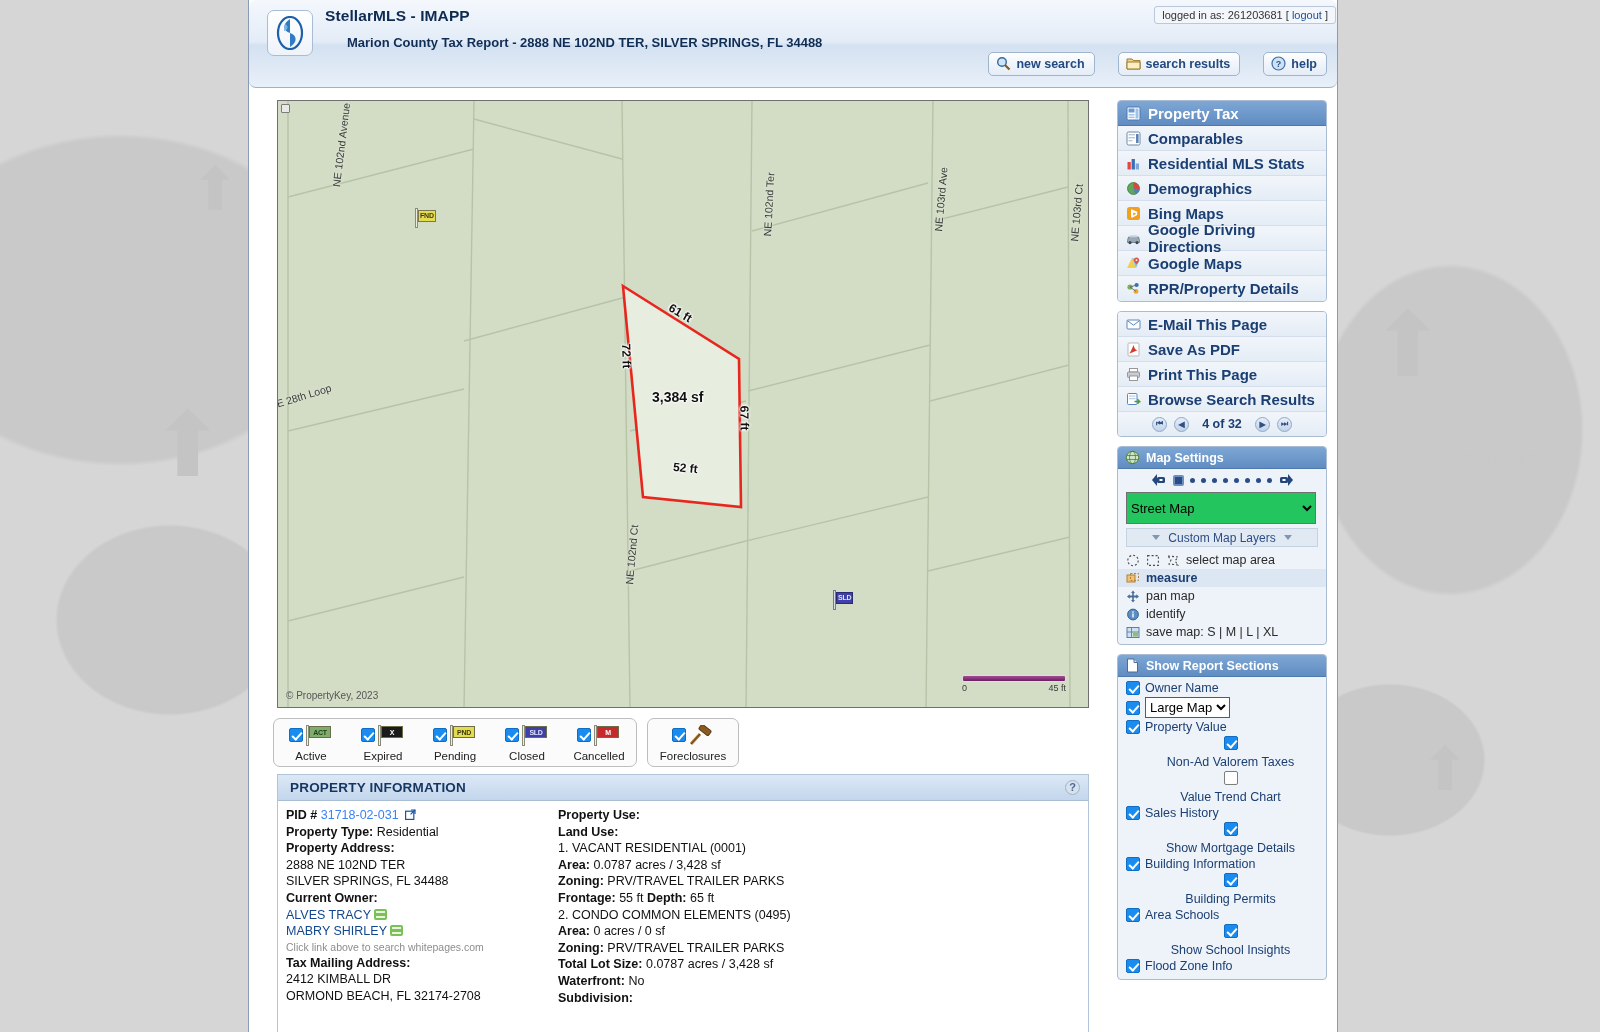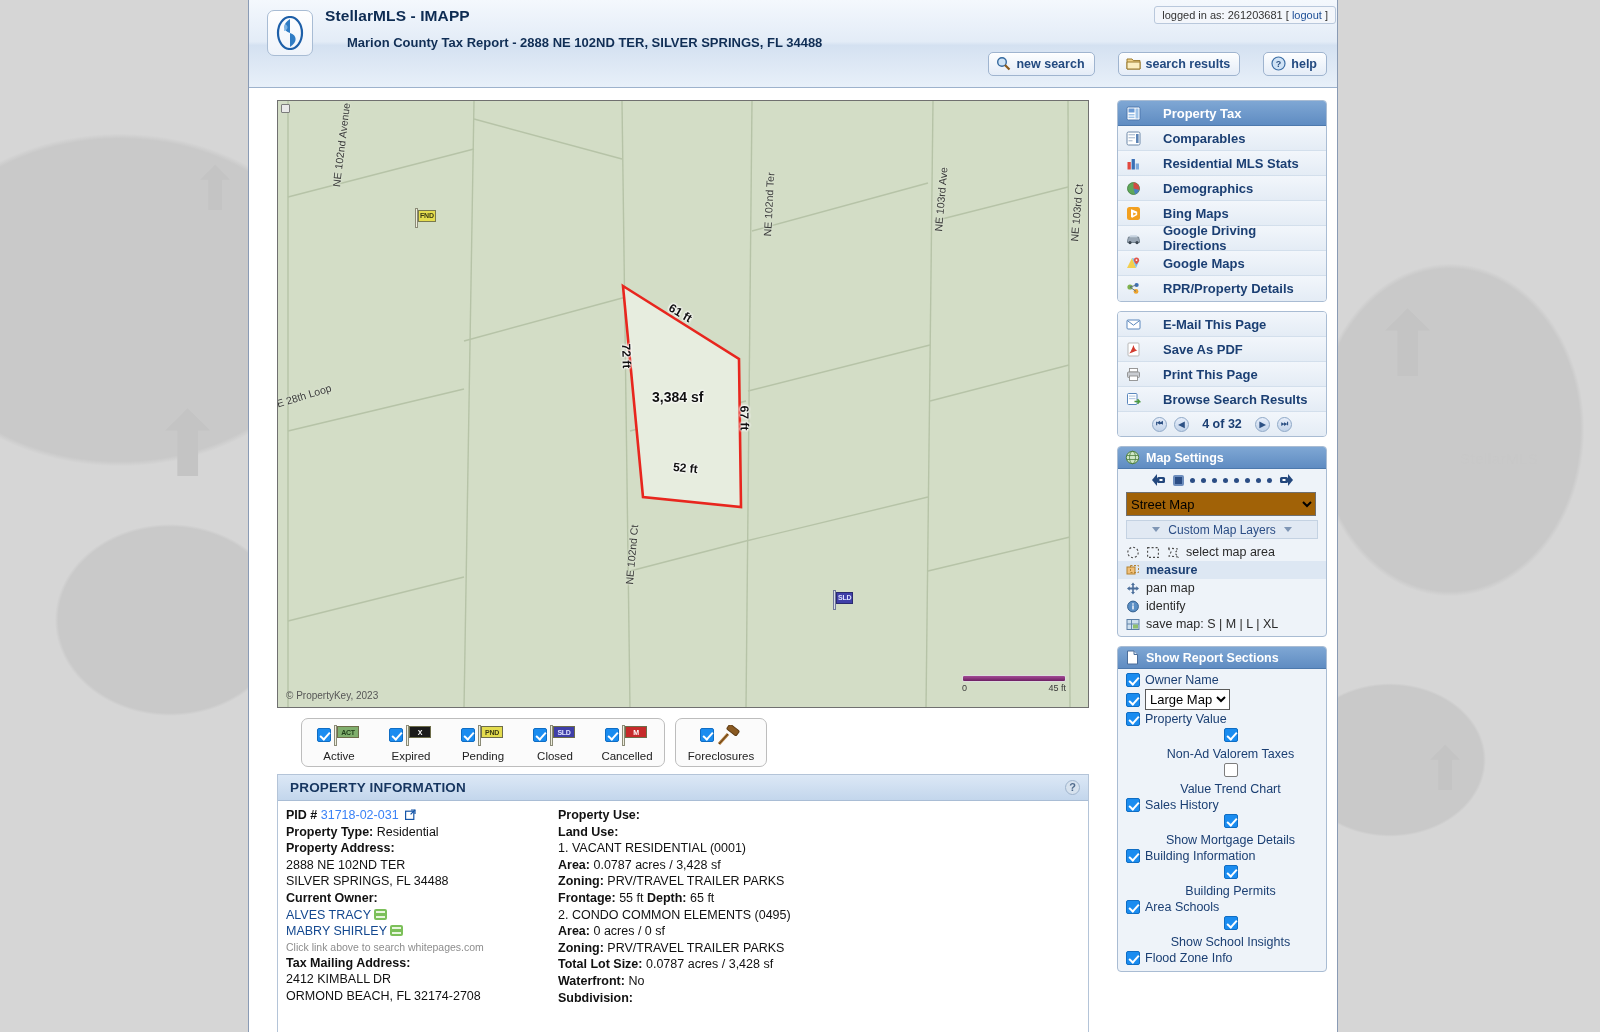--- a/index.html
+++ b/index.html
@@ -35,20 +35,21 @@
     position:absolute; left:248px; top:0; width:1090px; height:1032px;
     background:#ffffff;
     border-left:1px solid #8a9bb5; border-right:1px solid #8a9bb5;
     overflow:hidden;
   }
   
   #header {
     height:88px; position:relative;
     background:linear-gradient(#f4f8fd 0%, #e3ecf7 48%, #d4e1f1 52%, #e8f0f9 100%);
     border-bottom:1px solid #9db2cc;
+    border-radius:7px;
   }
   #logo {
     position:absolute; left:18px; top:10px; width:46px; height:46px;
     background:linear-gradient(#ffffff,#eef3fa);
     border:1px solid #a8bcd4; border-radius:7px;
     display:flex; align-items:center; justify-content:center;
   }
   #logo svg { display:block; }
   #titlewrap { position:absolute; left:76px; top:7px; }
   #app-title { font-size:15.5px; font-weight:bold; color:#0d2b52; letter-spacing:.1px; }
@@ -119,21 +120,21 @@
     font-size:7px; font-weight:bold; line-height:10px;
     border:1px solid #7a7a4d; color:#3b3b14;
     background:#e4dc4e;
     letter-spacing:-.2px;
   }
   .pin.sld .sign { background:#3f3fa8; color:#dfe2ff; border-color:#2a2a70; }
   .pin.sld .post { background:#d8dcea; border-color:#6f7899; }
 
   
   #legend-row {
-    position:absolute; left:52px; top:630px; display:flex; gap:10px; align-items:stretch;
+    position:absolute; left:24px; top:630px; display:flex; gap:10px; align-items:stretch;
   }
   .legend-box {
     background:#fbfbfb; border:1px solid #bdbdbd; border-radius:7px;
     padding:6px 9px 4px; display:flex; gap:16px;
   }
   .legend-item { display:flex; flex-direction:column; align-items:center; width:56px; }
   .legend-top { display:flex; align-items:flex-start; gap:2px; height:24px; }
   .lg-check {
     width:14px; height:14px; background:#1a8cf0; border:1px solid #0f6dc4;
     border-radius:2px; position:relative; margin-top:3px; flex:0 0 auto;
@@ -192,23 +193,23 @@
   #rail { position:absolute; right:10px; top:12px; width:210px; }
   .panel { border:1px solid #a9bcd3; border-radius:4px; background:#eef3f9; margin-bottom:9px; overflow:hidden; }
   .panel-hd {
     height:22px; display:flex; align-items:center; gap:6px; padding:0 7px;
     background:linear-gradient(#7fa7d4,#5f8cc2);
     color:#fff; font-size:12.5px; font-weight:bold;
     border-bottom:1px solid #4d79ad;
   }
   .nav-list { padding:0; }
   .nav-item {
-    display:flex; align-items:center; gap:22px;
+    display:flex; align-items:center; gap:7px;
     height:25px; padding:0 8px;
-    font-size:13px; font-weight:bold; color:#1b3f73;
+    font-size:15px; font-weight:bold; color:#1b3f73;
     border-bottom:1px solid #d3dfec;
     background:linear-gradient(#f2f6fb,#e4ecf5);
     cursor:pointer;
   }
   .nav-item:last-child { border-bottom:none; }
   .nav-item.active {
     background:linear-gradient(#7fa7d4,#5f8cc2); color:#fff;
     border-bottom:1px solid #4d79ad;
   }
   .ic16 { width:15px; height:15px; flex:0 0 auto; display:block; }
@@ -220,23 +221,23 @@
     background:linear-gradient(#e7eefa,#c2d3e9); border:1px solid #8fa8c6;
     display:flex; align-items:center; justify-content:center;
     font-size:8px; color:#2d5184; cursor:pointer;
   }
   .pg-label { min-width:52px; text-align:center; }
   #zoomstrip { display:flex; align-items:center; justify-content:center; gap:6px; padding:4px 0 2px; }
   .zarrow { width:16px; height:14px; }
   .zdot { width:5px; height:5px; border-radius:50%; background:#2b4d85; }
   .zbox { width:11px; height:11px; background:#2b4d85; border:2px solid #6d8dbd; border-radius:2px; }
   #mapselect {
-    width:190px; margin:3px 8px 4px; height:24px; font-size:13px;
+    width:190px; margin:3px 8px 4px; height:32px; font-size:13px;
     font-family:"Liberation Sans", sans-serif;
-    border:1px solid #707070; background:#a16207; color:#000;
+    border:1px solid #707070; background:#22c55e; color:#000;
   }
   #customlayers {
     margin:0 8px 4px; height:19px; background:#e1e9f3; border:1px solid #c4d2e2;
     display:flex; align-items:center; justify-content:center; gap:8px;
     font-size:12px; color:#2b4d85;
   }
   .tri { width:0;height:0;border-left:4px solid transparent;border-right:4px solid transparent;border-top:5px solid #7f96b5; }
   .ms-line { display:flex; align-items:center; gap:6px; padding:2px 8px; font-size:12.5px; color:#2a2a2a; }
   .ms-line.hl { background:#dde7f3; font-weight:bold; color:#1b3f73; }
   .shape { width:14px; height:13px; }

